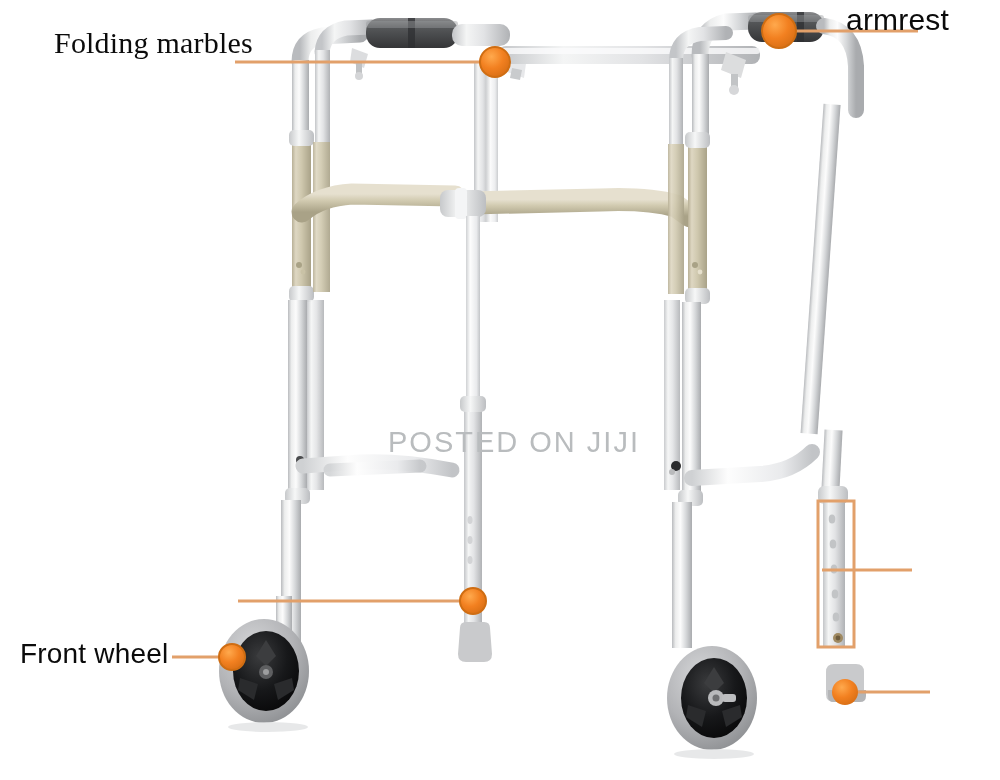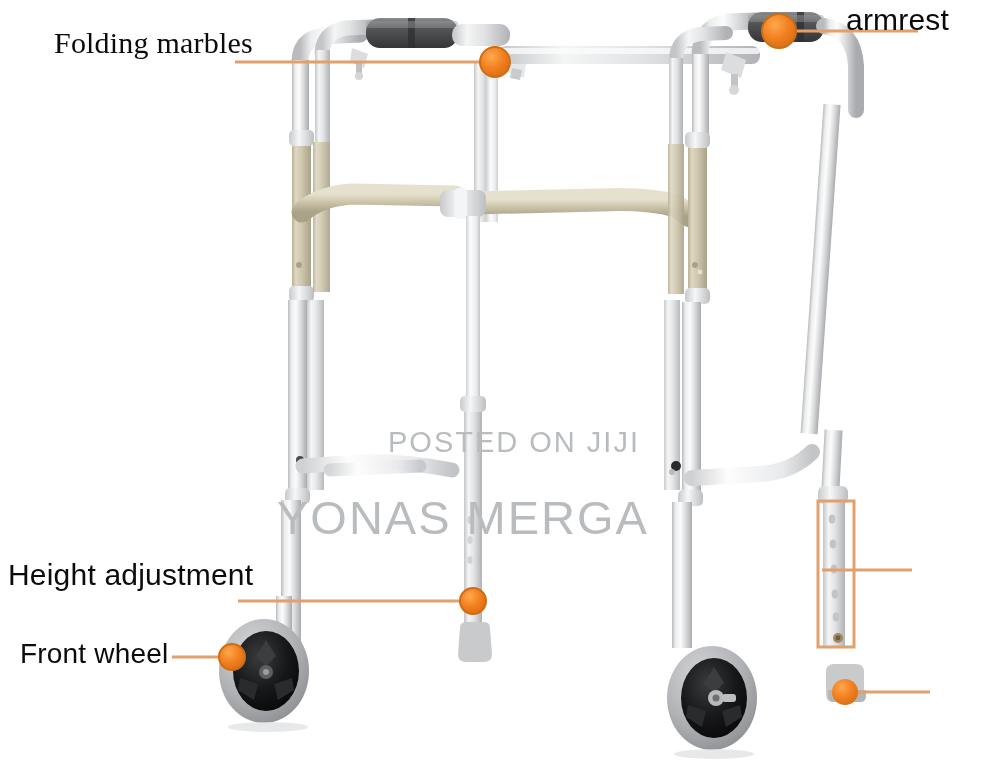--- a/index.html
+++ b/index.html
@@ -285,20 +285,18 @@
     <g>
       <circle cx="495" cy="62" r="15" fill="url(#dotg)" stroke="#cf6d12" stroke-width="2"></circle>
       <circle cx="779" cy="31" r="17" fill="url(#dotg)" stroke="#cf6d12" stroke-width="2"></circle>
       <circle cx="473" cy="601" r="13" fill="url(#dotg)" stroke="#cf6d12" stroke-width="2"></circle>
       <circle cx="232" cy="657" r="13" fill="url(#dotg)" stroke="#cf6d12" stroke-width="2"></circle>
       <circle cx="845" cy="692" r="13" fill="url(#dotg)"></circle>
     </g>
   </svg>
 
   <div class="wm" id="wm-top">POSTED ON JIJI</div>
-  <div class="wm" id="wm-bottom">YONAS MERGA</div>
 
   <div class="callout-label" id="lbl-folding">Folding marbles</div>
   <div class="callout-label" id="lbl-armrest">armrest</div>
-  <div class="callout-label" id="lbl-height">Height adjustment</div>
   <div class="callout-label" id="lbl-front">Front wheel</div>
 
 </div>
 
 </body></html>

